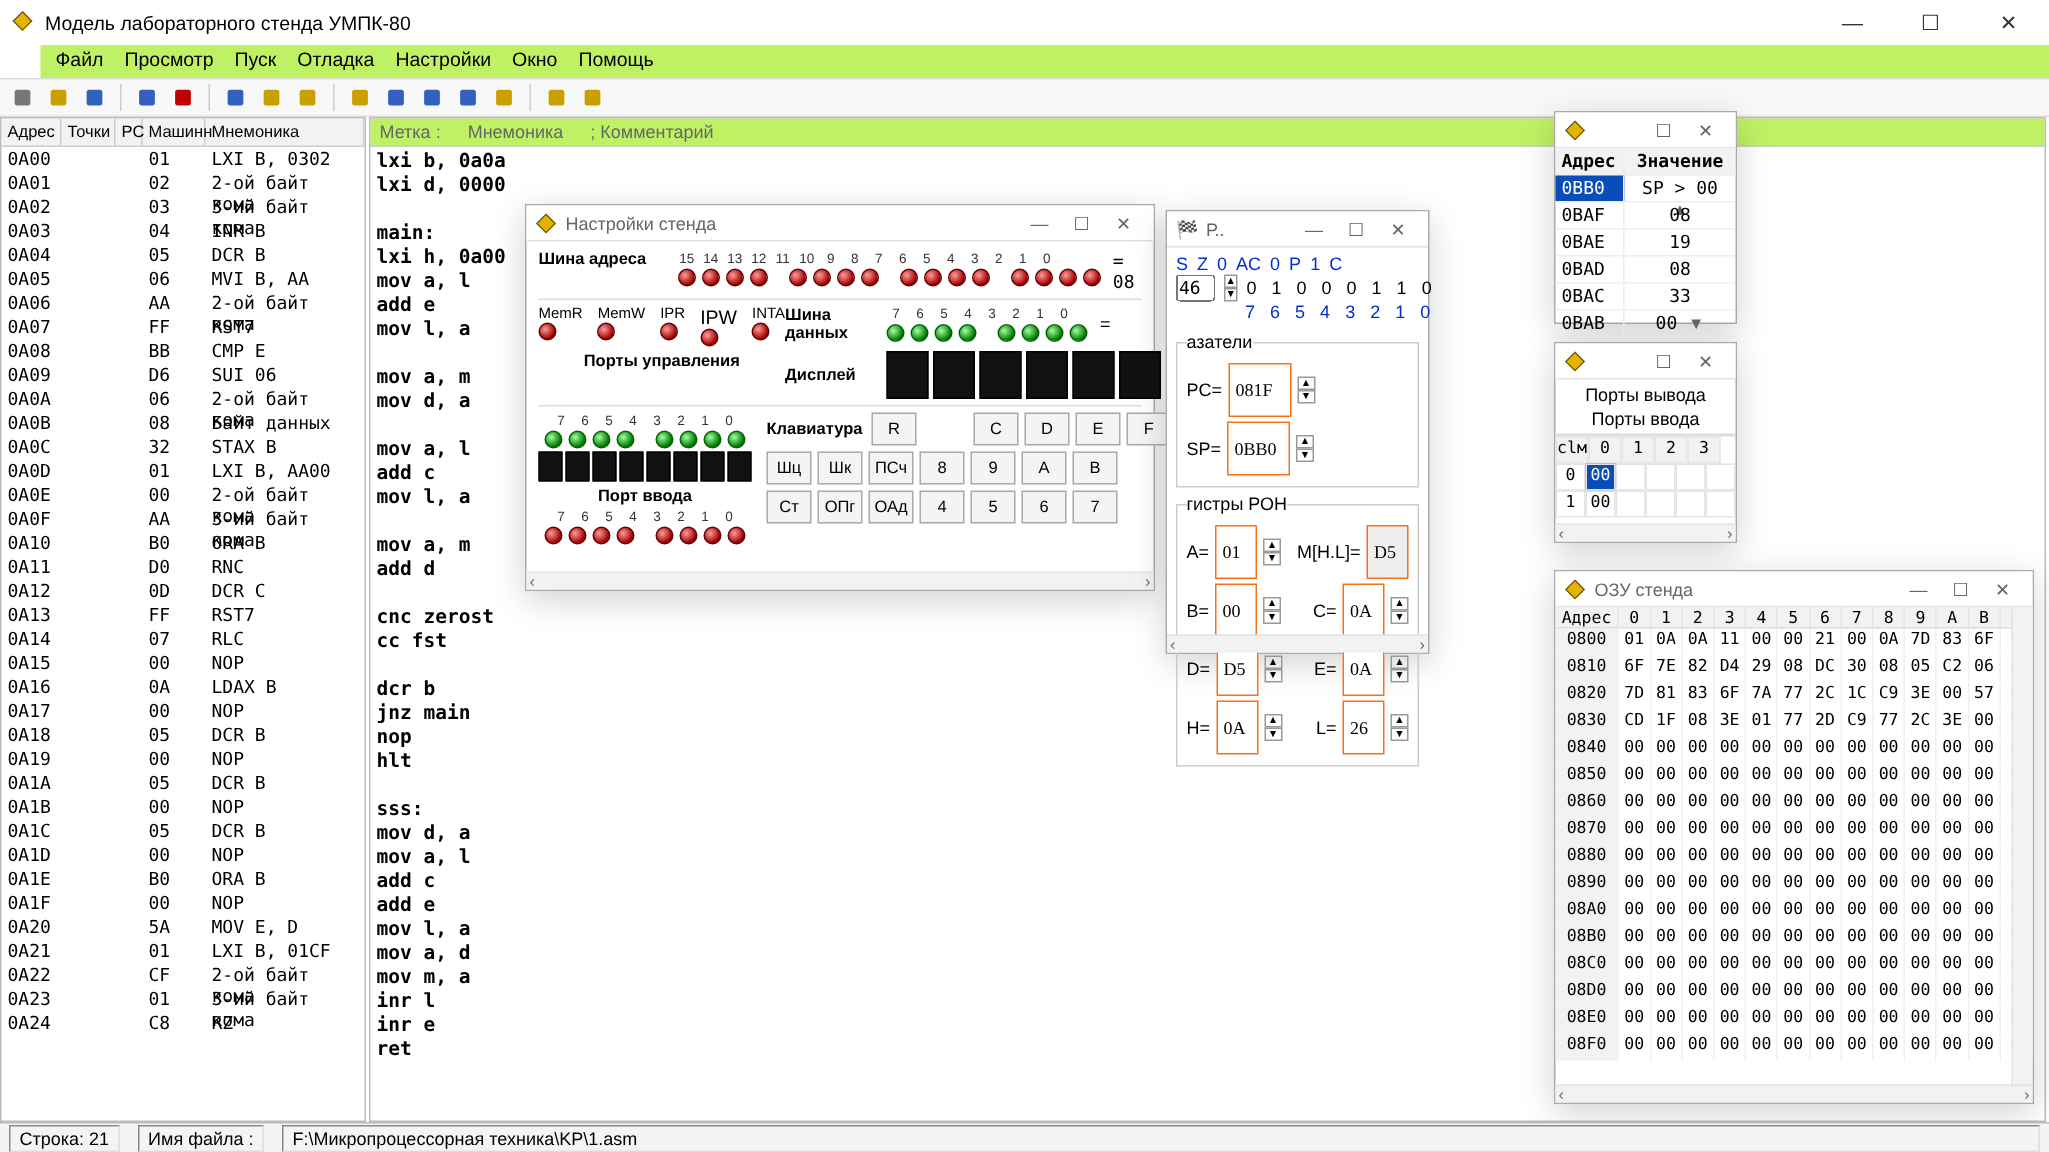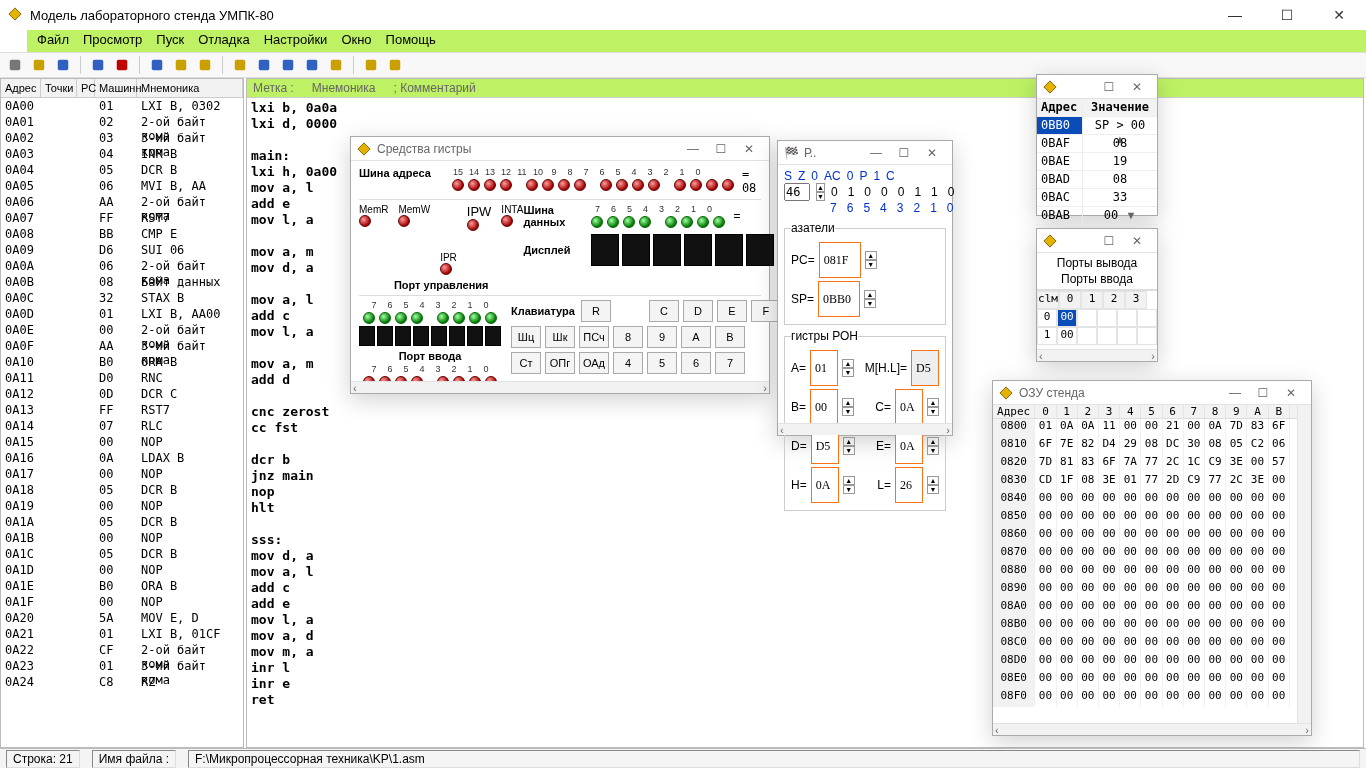--- a/index.html
+++ b/index.html
@@ -500,21 +500,21 @@
 ret</div>
 </div>
 
 <div class="fw" style="left:350px; top:136px; width:420px; height:258px;">
   <div class="fw-title">
     <span class="ficon">
         <svg class="ic" viewBox="0 0 16 16">
           <polygon points="8,1 15,8 8,15 1,8" fill="#e5b200" stroke="#6b5600"></polygon>
         </svg>
       </span>
-    <span>Средства гистры</span>
+    <span>Настройки стенда</span>
     <span class="sp"></span>
     <span class="fbtn">—</span>
     <span class="fbtn">☐</span>
     <span class="fbtn">✕</span>
   </div>
   <div class="stand-grid">
     <div style="display:flex; gap:8px;">
       <div style="width:160px;">
         <div class="group-label" style="text-align:left;">Шина адреса</div>
       </div>
@@ -566,34 +566,34 @@
       <div style="width:180px;">
         <div style="display:flex; gap:10px; justify-content:center;" id="ctrlrow">
             <div style="text-align: center;">
               <div style="font-size:10px">MemR</div>
               <div class="led"></div>
             </div>
             <div style="text-align: center;">
               <div style="font-size:10px">MemW</div>
               <div class="led"></div>
             </div>
-            <div style="text-align: center; margin-top: 48px;">
+            <div style="text-align: center;">
               <div style="font-size:10px">IPR</div>
               <div class="led"></div>
             </div>
             <div style="text-align: center;">
               <div style="font-size:13px">IPW</div>
               <div class="led"></div>
             </div>
             <div style="text-align: right;">
               <div style="font-size:10px">INTA</div>
               <div class="led"></div>
             </div>
           </div>
-        <div class="group-label" style="margin-top:4px;">Порт управления</div>
+        <div class="group-label" style="margin-top:4px;">Порты управления</div>
       </div>
       <div style="flex:1;">
         <div style="display:flex; align-items:center; gap:8px;">
           <span class="group-label" style="width:60px;text-align:left;">Шина данных</span>
           <div>
             <div class="led-row" id="databits">
                 <span class="bitnum">7</span>
                 <span class="bitnum">6</span>
                 <span class="bitnum">5</span>
                 <span class="bitnum">4</span>
@@ -939,21 +939,21 @@
         <div class="pc"></div>
         <div class="pc"></div>
       </div>
     </div>
   <div class="scroll-bottom">
       <span class="chevron" style="float:left;margin-left:2px;">‹</span>
       <span class="chevron" style="float:right;margin-right:2px;">›</span>
     </div>
 </div>
 
-<div class="fw" style="left:992px; top:380px; width:320px; height:356px;">
+<div class="fw" style="left:1036px; top:380px; width:320px; height:356px;">
   <div class="fw-title">
     <span class="ficon">
         <svg class="ic" viewBox="0 0 16 16">
           <polygon points="8,1 15,8 8,15 1,8" fill="#e5b200" stroke="#6b5600"></polygon>
         </svg>
       </span>
     <span>ОЗУ стенда</span>
     <span class="sp"></span>
     <span class="fbtn">—</span>
     <span class="fbtn">☐</span>

